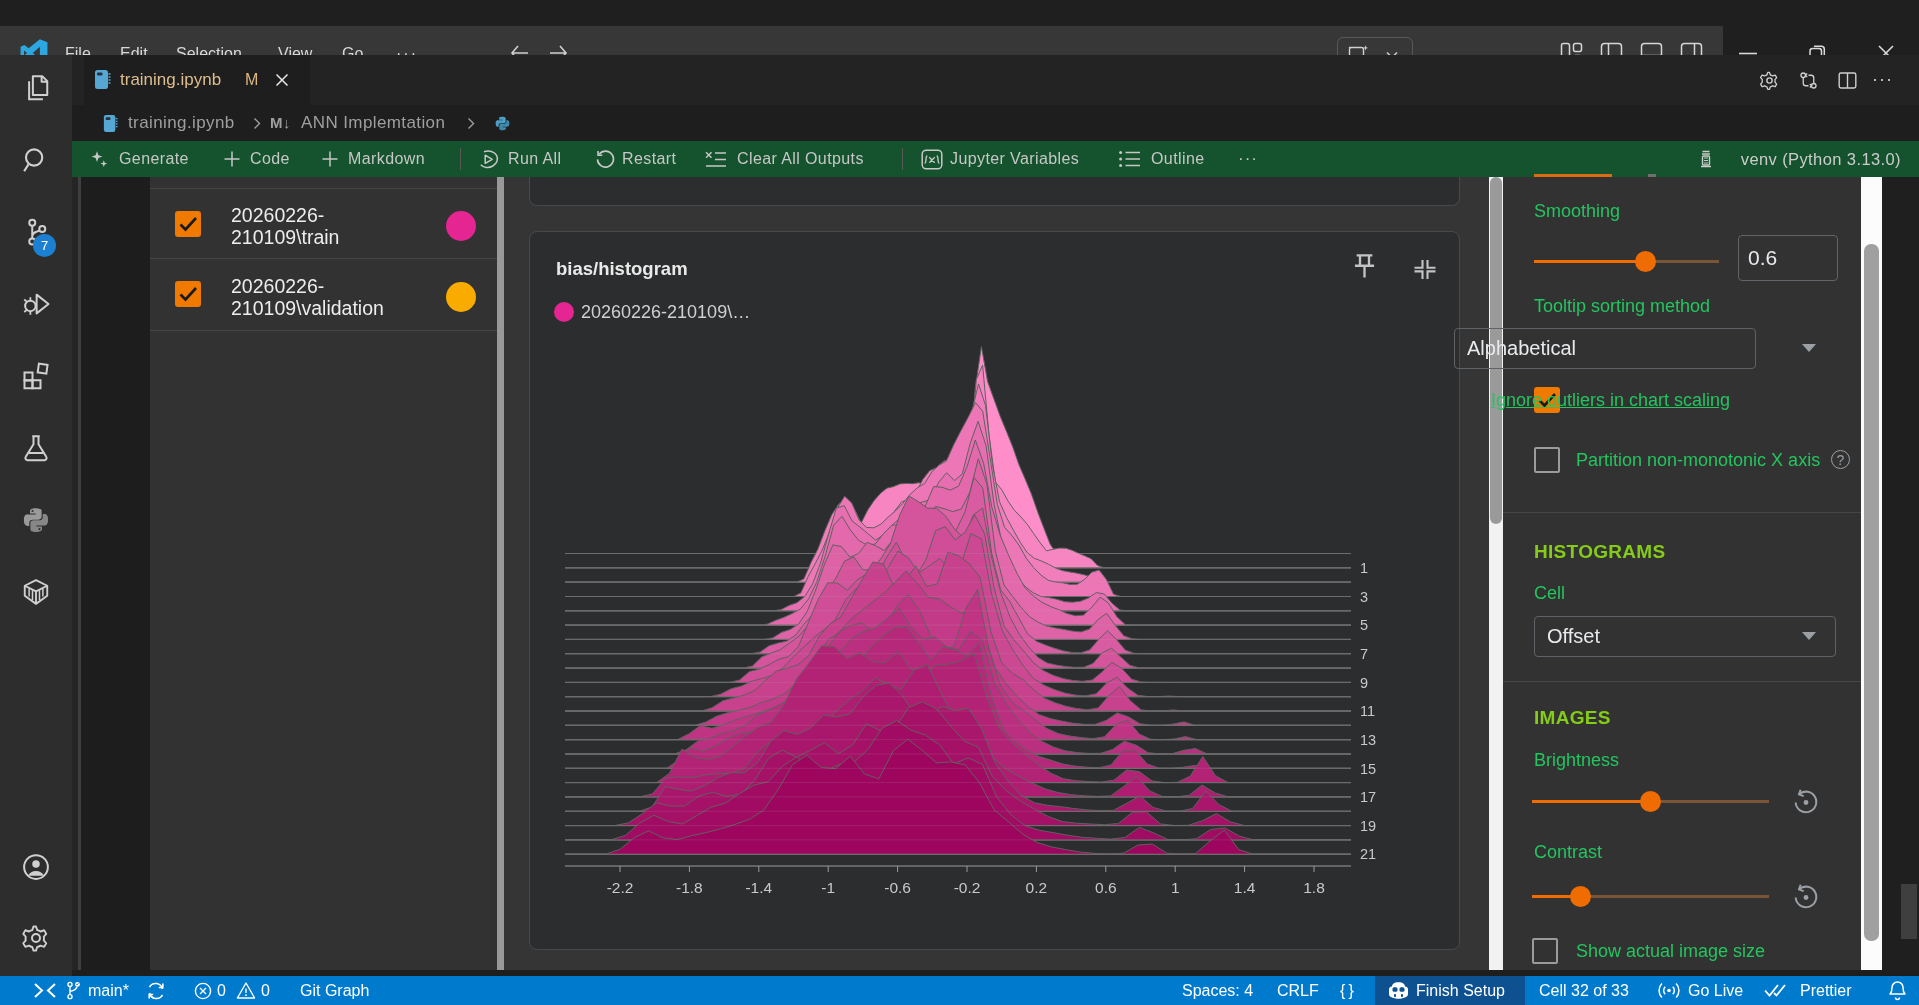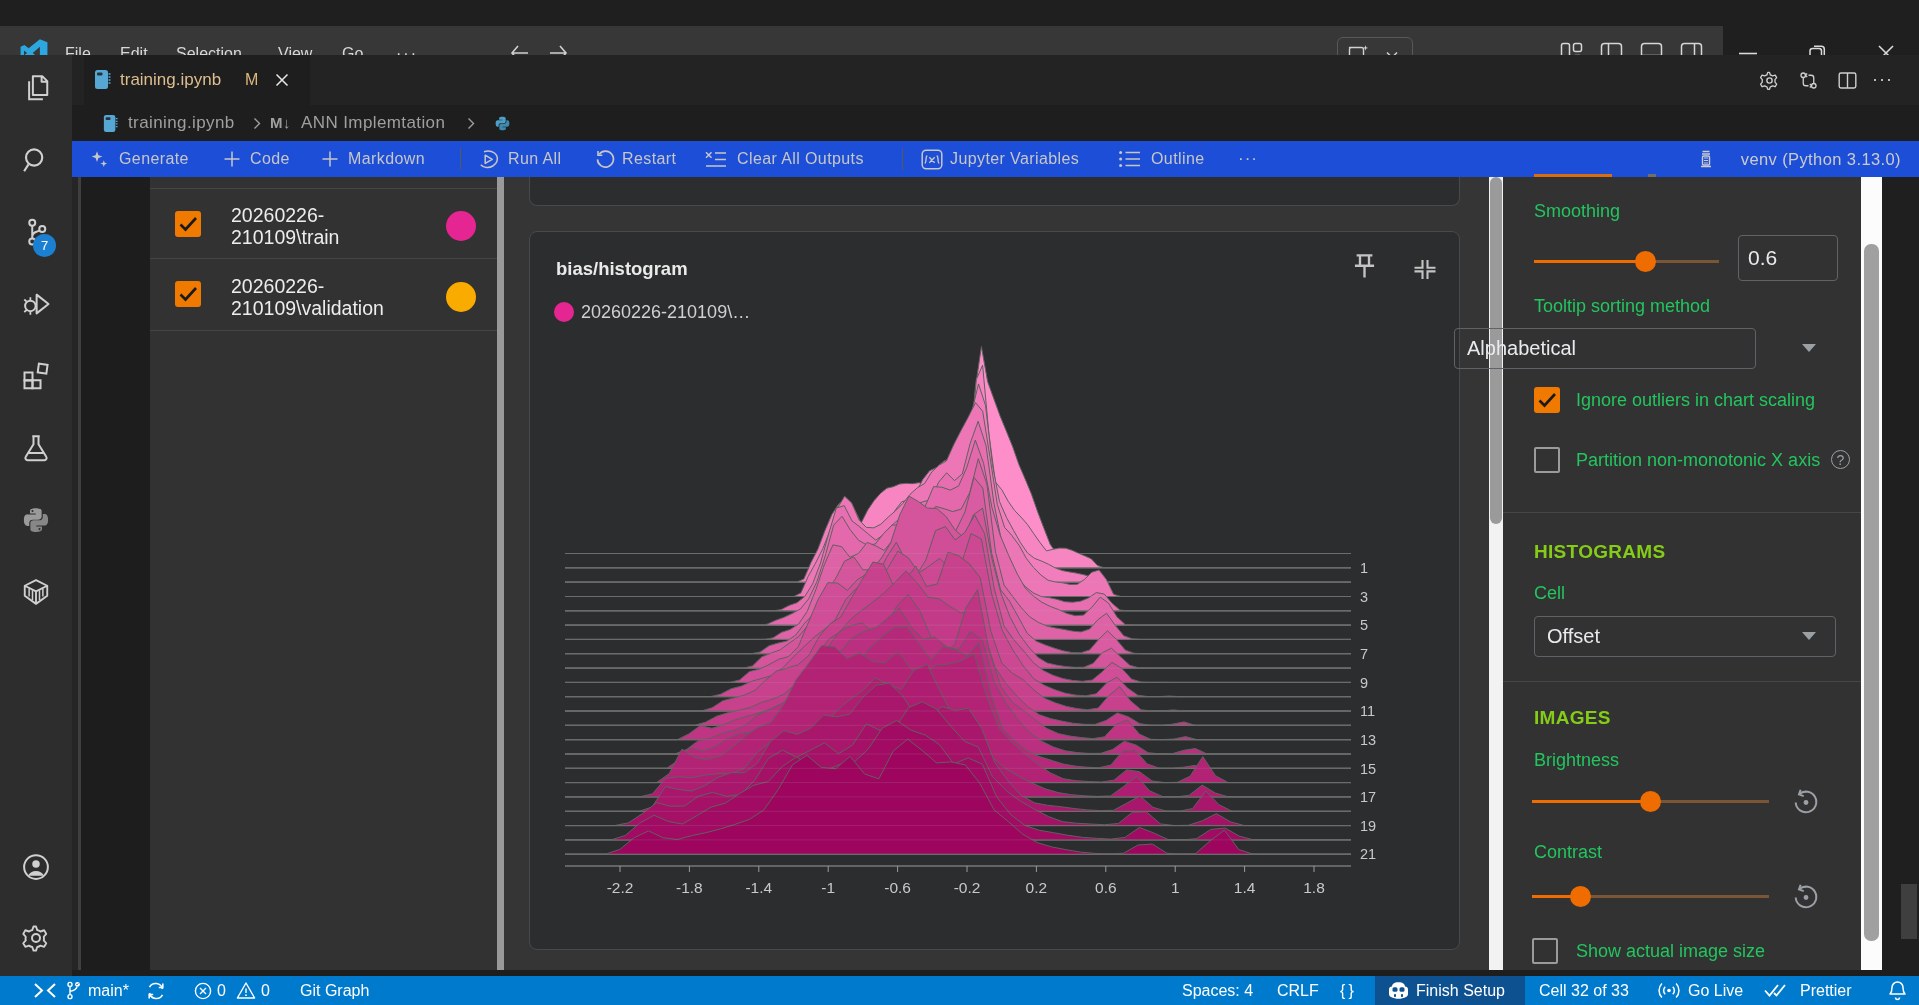--- a/index.html
+++ b/index.html
@@ -3,21 +3,21 @@
 *{margin:0;padding:0;box-sizing:border-box;font-family:"Liberation Sans",sans-serif;}
 html,body{width:1919px;height:1005px;overflow:hidden;background:#1f1f1f;}
 .abs{position:absolute;}
 #titlebar{position:absolute;left:0;top:0;width:1723px;height:55px;background:#373737;margin-top:26px;}
 .menu{position:absolute;top:0;height:55px;line-height:55px;color:#d8d8d8;font-size:16px;}
 #actbar{position:absolute;left:0;top:55px;width:72px;height:921px;background:#2d2d2d;}
 .aic{position:absolute;left:21px;color:#d0d0d0;}
 #tabstrip{position:absolute;left:72px;top:55px;width:1847px;height:50px;background:#232323;}
 #tab1{position:absolute;left:12px;top:0;width:226px;height:50px;background:#1e1e1e;}
 #bcrow{position:absolute;left:72px;top:105px;width:1847px;height:36px;background:#1e1e1e;color:#9f9f9f;font-size:17px;letter-spacing:.4px;}
-#toolrow{position:absolute;left:72px;top:141px;width:1847px;height:36px;background:#1d4ed8;color:#c7c7c7;font-size:16px;letter-spacing:.4px;}
+#toolrow{position:absolute;left:72px;top:141px;width:1847px;height:36px;background:#14532d;color:#c7c7c7;font-size:16px;letter-spacing:.4px;}
 .trow{position:absolute;top:0;height:36px;line-height:36px;white-space:nowrap;}
 .rlab{position:absolute;left:103px;font-size:18px;color:#22c55e;white-space:nowrap;}
 .rhead{position:absolute;left:103px;font-size:19px;font-weight:bold;color:#84cc16;letter-spacing:.3px;}
 .selbox{position:absolute;width:302px;height:41px;border:1px solid #5f6368;border-radius:4px;color:#e8eaed;font-size:20px;line-height:39px;padding-left:12px;}
 .caret{position:absolute;width:0;height:0;border-left:7px solid transparent;border-right:7px solid transparent;border-top:8px solid #9aa0a6;}
 #statusbar{position:absolute;left:0;top:976px;width:1919px;height:29px;background:#007acc;color:#fff;font-size:16px;}
 .sb{position:absolute;top:0;height:29px;line-height:29px;white-space:nowrap;color:#fff;}
 </style></head>
 <body>
 <div id="titlebar">
@@ -370,21 +370,21 @@
 <div class="abs" style="left:1645px;top:260px;width:74px;height:3px;background:#7a5536;"></div>
 <div class="abs" style="left:1635px;top:251px;width:21px;height:21px;border-radius:50%;background:#ef6c00;"></div>
 <div class="abs" style="left:1738px;top:235px;width:100px;height:46px;border:1px solid #606368;border-radius:4px;color:#e8eaed;font-size:21px;line-height:44px;padding-left:9px;">0.6</div>
 <div class="rlab" style="left:1534px;top:296px;">Tooltip sorting method</div>
 <div class="abs selbox" style="left:1454px;top:328px;">Alphabetical</div>
 <div class="caret" style="left:1802px;top:344px;"></div>
 <div class="abs" style="left:1534px;top:387px;width:26px;height:26px;border-radius:3px;background:#f07900;">
  <svg width="26" height="26" viewBox="0 0 26 26">
       <path d="M5.5 13.5l5 5L21 7" stroke="#1a1a1a" stroke-width="2.6" fill="none"></path>
     </svg></div>
-<div class="rlab" style="left:1576px;top:390px;">Ignore outliers in chart scaling</div>
+<div class="rlab" style="left:1491px;top:390px;text-decoration:underline;">Ignore outliers in chart scaling</div>
 <div class="abs" style="left:1534px;top:447px;width:26px;height:26px;border-radius:2px;border:2px solid #9b9b9b;"></div>
 <div class="rlab" style="left:1576px;top:450px;">Partition non-monotonic X axis</div>
 <div class="abs" style="left:1831px;top:450px;width:19px;height:19px;border-radius:50%;border:1.5px solid #9aa0a6;color:#9aa0a6;font-size:14px;text-align:center;line-height:19px;">?</div>
 <div class="abs" style="left:1503px;top:512px;width:358px;height:1px;background:#464646;"></div>
 <div class="rhead" style="left:1534px;top:541px;">HISTOGRAMS</div>
 <div class="rlab" style="left:1534px;top:583px;">Cell</div>
 <div class="abs selbox" style="left:1534px;top:616px;">Offset</div>
 <div class="caret" style="left:1802px;top:632px;"></div>
 <div class="abs" style="left:1503px;top:681px;width:358px;height:1px;background:#464646;"></div>
 <div class="rhead" style="left:1534px;top:707px;">IMAGES</div>

